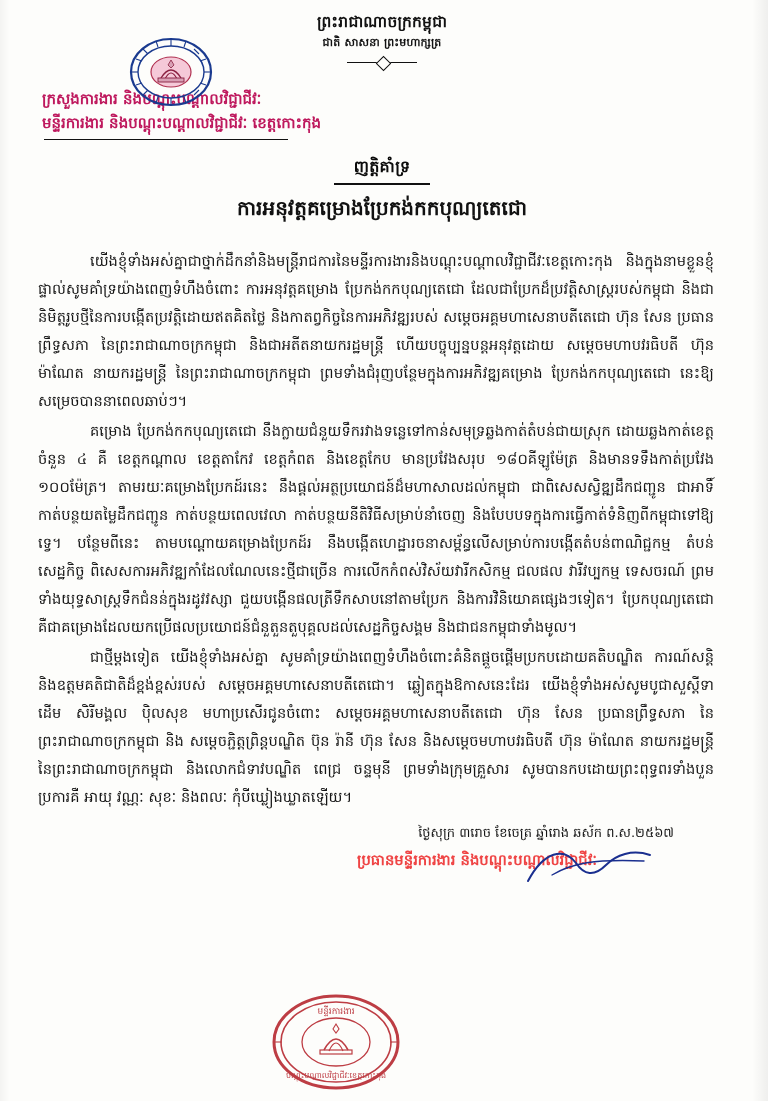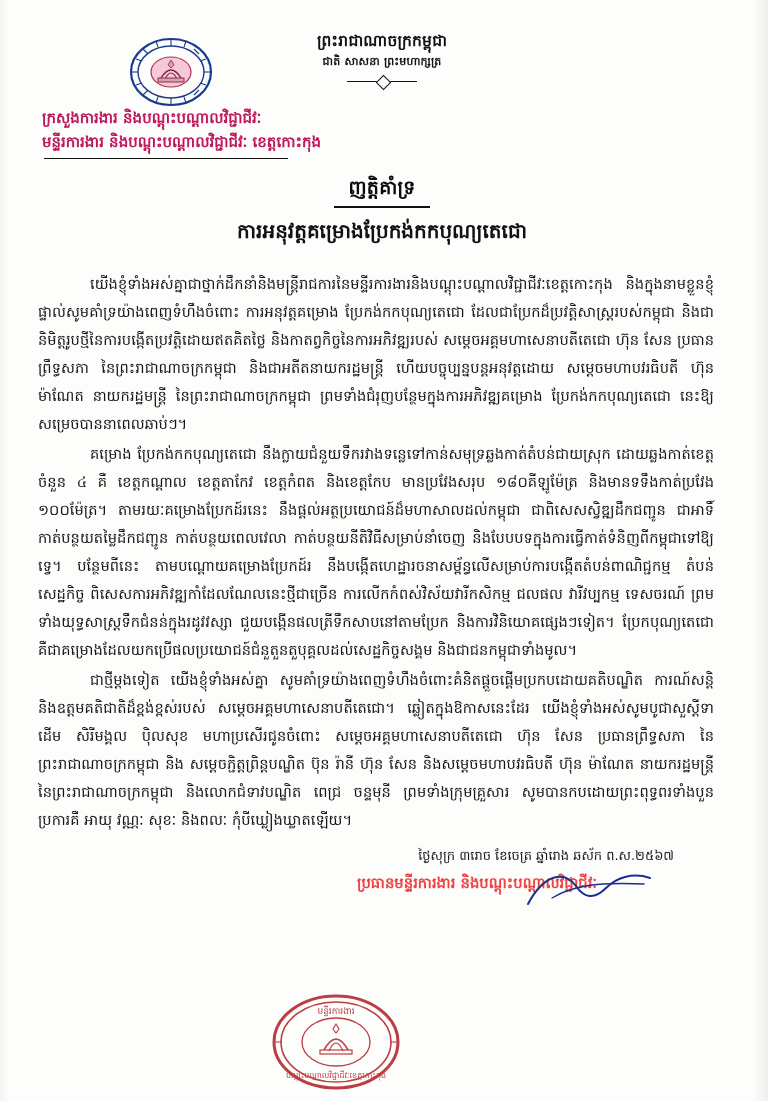--- a/index.html
+++ b/index.html
@@ -13,21 +13,21 @@
     font-family: "DejaVu Sans", "Liberation Sans", sans-serif;
     color: #111111;
     position: relative;
     overflow: hidden;
   }
   .page {
     position: relative;
     width: 768px;
     height: 1101px;
     box-sizing: border-box;
-    padding: 23px 42px 0 38px;
+    padding: 4px 42px 0 38px;
     background: #fdfdfb;
   }
 
   
   .kingdom-block {
     text-align: center;
     margin-top: 6px;
     line-height: 1.55;
   }
   .kingdom-line-1 {
@@ -93,21 +93,21 @@
     margin-left: 2px;
     width: 244px;
     height: 1.4px;
     background: #111;
   }
 
   
   .doc-title {
     text-align: center;
     margin-top: 16px;
-    font-size: 19px;
+    font-size: 16px;
     font-weight: 700;
     color: #0b0b0b;
     letter-spacing: .3px;
   }
   .title-underline {
     margin: 3px auto 0;
     width: 96px;
     height: 1.5px;
     background: #111;
   }

